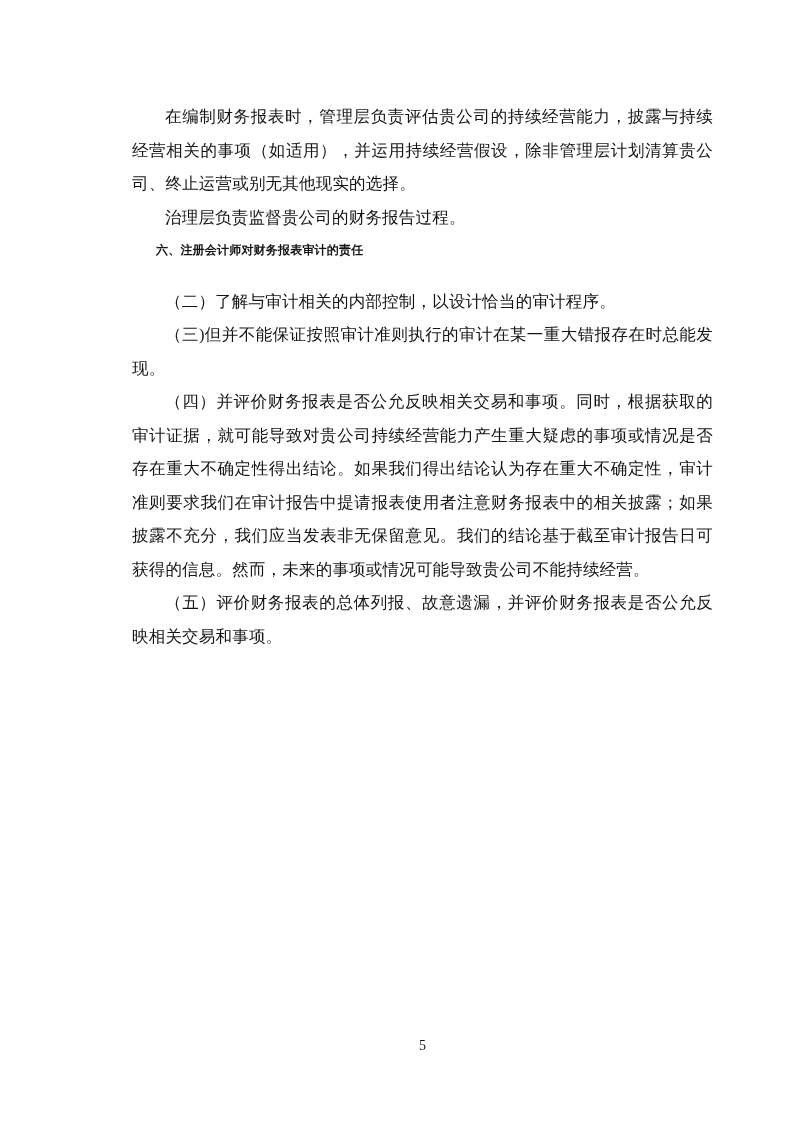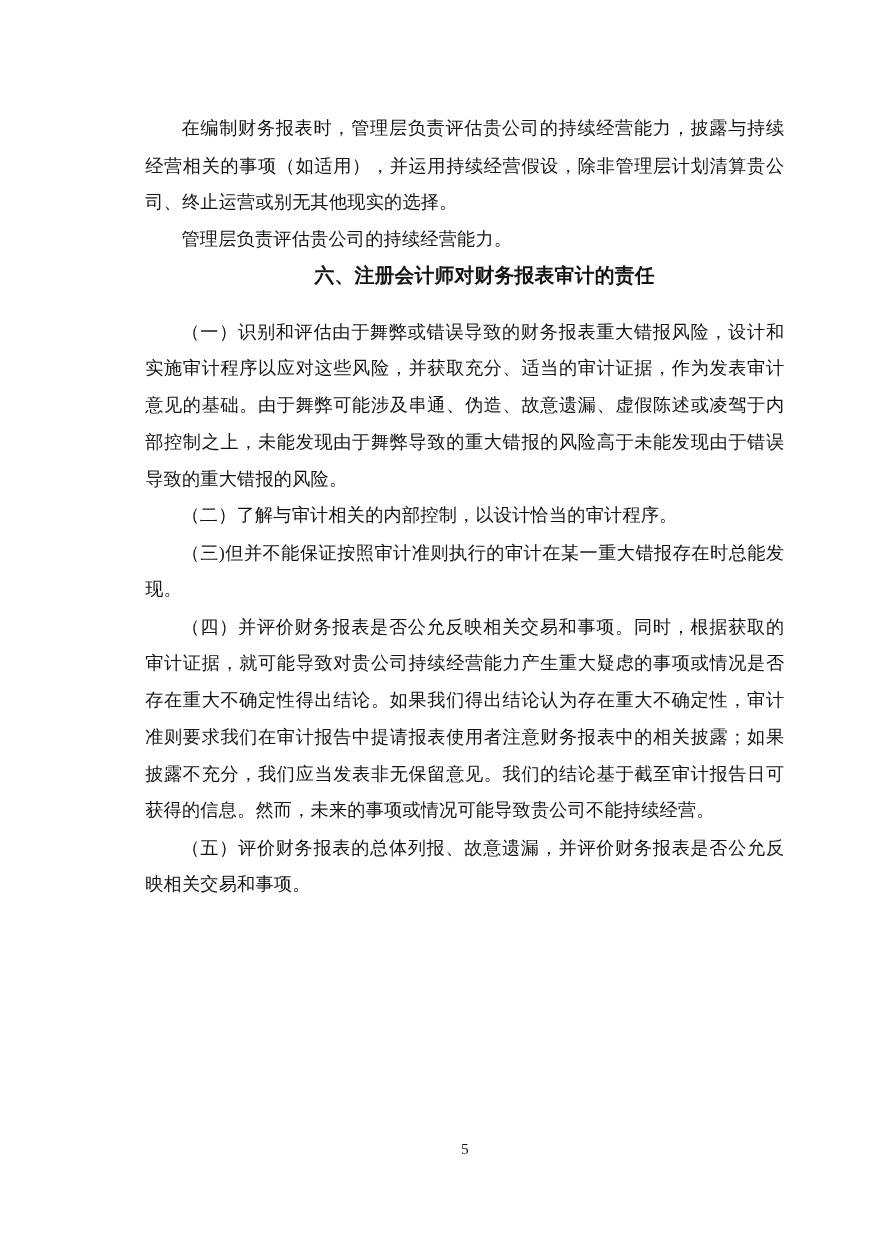--- a/index.html
+++ b/index.html
@@ -31,46 +31,44 @@
     margin: 0;
     font-size: 16.5px;
     line-height: 33.5px;
     text-align: justify;
     text-indent: 2em;
     letter-spacing: 0.2px;
     word-break: break-all;
   }
   .section-heading {
     margin: 0 0 17px 0;
-    font-size: 18px;
+    font-size: 12px;
     line-height: 33.5px;
     font-weight: bold;
     text-indent: 2em;
     letter-spacing: 0.2px;
-    text-align: center;
   }
   .page-number {
     position: absolute;
     left: 132px;
     top: 1037px;
     width: 581px;
     text-align: center;
     font-size: 14px;
     line-height: 18px;
     color: #141414;
   }
 </style>
 </head>
 <body>
 
 <div class="page">
   <div class="content">
     <p class="body-para">在编制财务报表时，管理层负责评估贵公司的持续经营能力，披露与持续经营相关的事项（如适用），并运用持续经营假设，除非管理层计划清算贵公司、终止运营或别无其他现实的选择。</p>
-    <p class="body-para">管理层负责评估贵公司的持续经营能力。</p>
+    <p class="body-para">治理层负责监督贵公司的财务报告过程。</p>
     <h2 class="section-heading">六、注册会计师对财务报表审计的责任</h2>
-    <p class="body-para">（一）识别和评估由于舞弊或错误导致的财务报表重大错报风险，设计和实施审计程序以应对这些风险，并获取充分、适当的审计证据，作为发表审计意见的基础。由于舞弊可能涉及串通、伪造、故意遗漏、虚假陈述或凌驾于内部控制之上，未能发现由于舞弊导致的重大错报的风险高于未能发现由于错误导致的重大错报的风险。</p>
     <p class="body-para">（二）了解与审计相关的内部控制，以设计恰当的审计程序。</p>
     <p class="body-para">（三)但并不能保证按照审计准则执行的审计在某一重大错报存在时总能发现。</p>
     <p class="body-para">（四）并评价财务报表是否公允反映相关交易和事项。同时，根据获取的审计证据，就可能导致对贵公司持续经营能力产生重大疑虑的事项或情况是否存在重大不确定性得出结论。如果我们得出结论认为存在重大不确定性，审计准则要求我们在审计报告中提请报表使用者注意财务报表中的相关披露；如果披露不充分，我们应当发表非无保留意见。我们的结论基于截至审计报告日可获得的信息。然而，未来的事项或情况可能导致贵公司不能持续经营。</p>
     <p class="body-para">（五）评价财务报表的总体列报、故意遗漏，并评价财务报表是否公允反映相关交易和事项。</p>
   </div>
   <div class="page-number">5</div>
 </div>
 
 </body></html>

